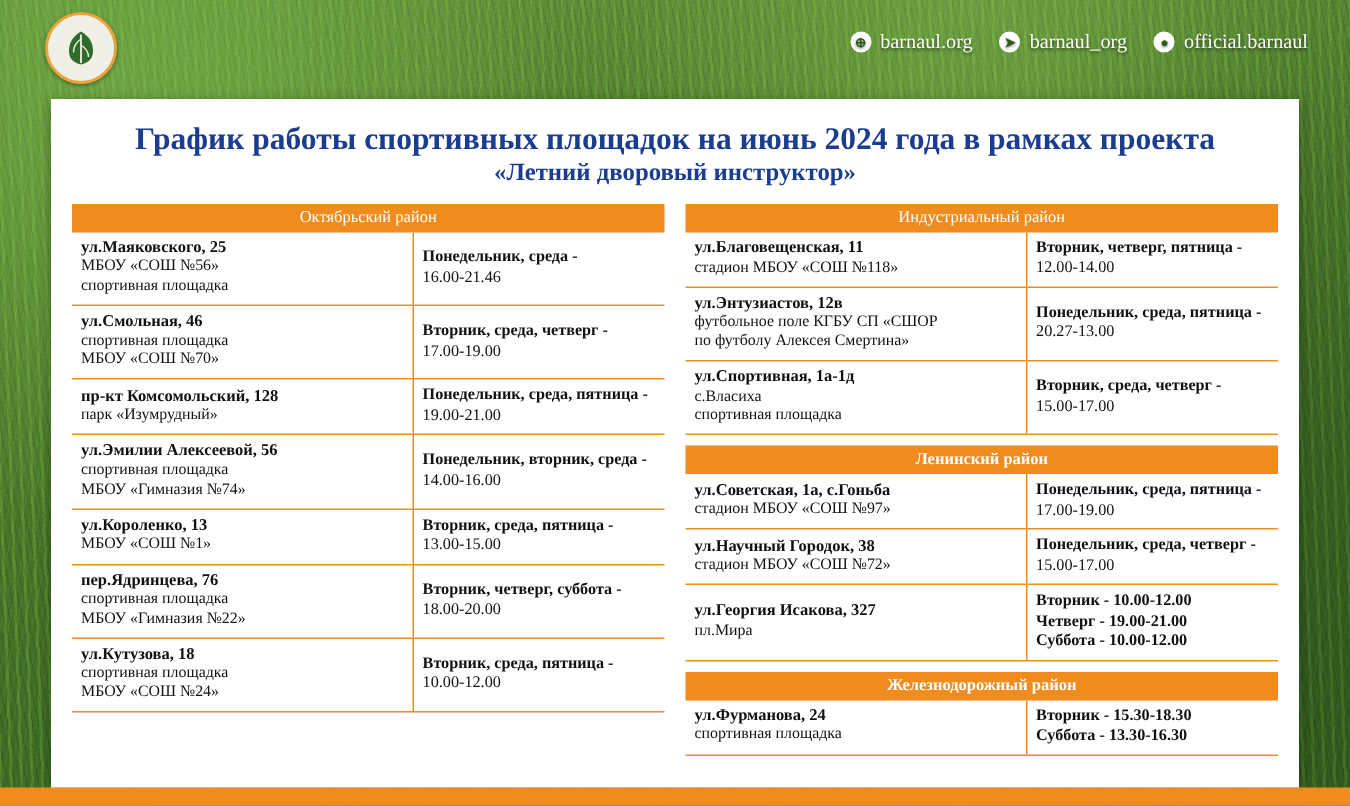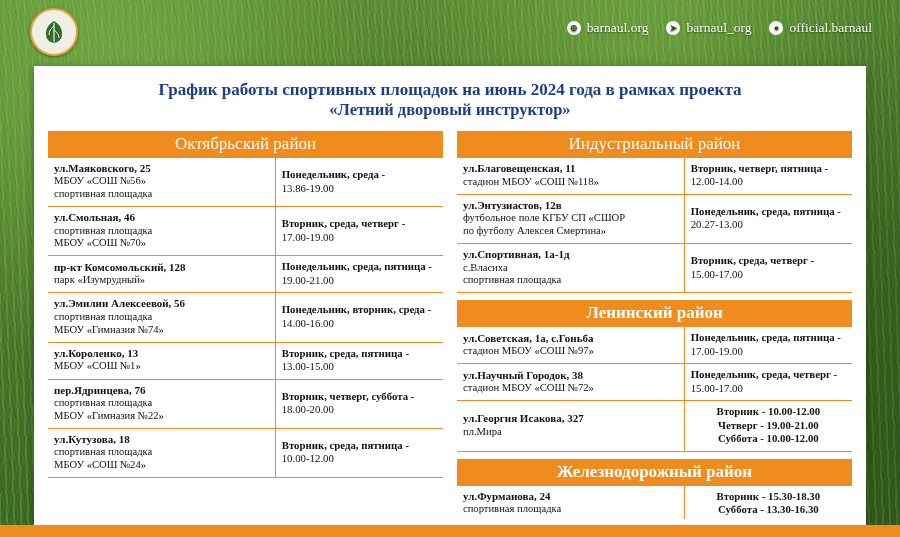--- a/index.html
+++ b/index.html
@@ -97,37 +97,37 @@
     box-shadow: 0 2px 8px rgba(0,0,0,0.35);
   }
   .title {
     text-align: center;
     color: #1b3d8f;
     font-family: "Liberation Serif", serif;
     font-weight: bold;
     padding-top: 13px;
     line-height: 1.25;
   }
-  .title .l1 { font-size: 17px; display:block; }
+  .title .l1 { font-size: 21px; display:block; }
   .title .l2 { font-size: 16.5px; display:block; }
 
   .columns {
     display: flex;
     gap: 14px;
     padding: 10px 14px 0 14px;
     align-items: flex-start;
   }
   .col { width: 398px; }
 
   .dist-head {
     background: #f08c1e;
     color: #ffffff;
     text-align: center;
     font-family: "Liberation Serif", serif;
-    font-size: 17px;
+    font-size: 11px;
     padding: 3px 0 4px 0;
     margin-bottom: 0;
   }
   .dist-head.second { margin-top: 7px; font-weight: bold; }
 
   table.sched {
     width: 100%;
     border-collapse: collapse;
     table-layout: fixed;
   }
@@ -152,21 +152,21 @@
   td.time {
     width: 42%;
     font-size: 10.8px;
     line-height: 1.25;
     color: #111111;
     border-left: 1px solid #f08c1e;
     padding-left: 8px;
   }
   td.time .days { font-weight: bold; display:block; }
   td.time .hrs { display:block; }
-  td.time .pair { display:block;text-align:center; }
+  td.time .pair { display:block; }
   td.time .pair b { font-weight: bold; }
 
   
   .bottom-strip {
     position: absolute;
     left: 0; right: 0; bottom: 0;
     height: 12px;
     background: #f08c1e;
   }
   .bottom-strip .white {
@@ -225,21 +225,21 @@
       <table class="sched">
         <tbody>
         <tr>
           <td class="place">
             <span class="addr">ул.Маяковского, 25</span>
             <span class="desc">МБОУ «СОШ №56»</span>
             <span class="desc">спортивная площадка</span>
           </td>
           <td class="time">
             <span class="days">Понедельник, среда -</span>
-            <span class="hrs">13.86-19.00</span>
+            <span class="hrs">16.00-21.46</span>
           </td>
         </tr>
         <tr>
           <td class="place">
             <span class="addr">ул.Смольная, 46</span>
             <span class="desc">спортивная площадка</span>
             <span class="desc">МБОУ «СОШ №70»</span>
           </td>
           <td class="time">
             <span class="days">Вторник, среда, четверг -</span>

